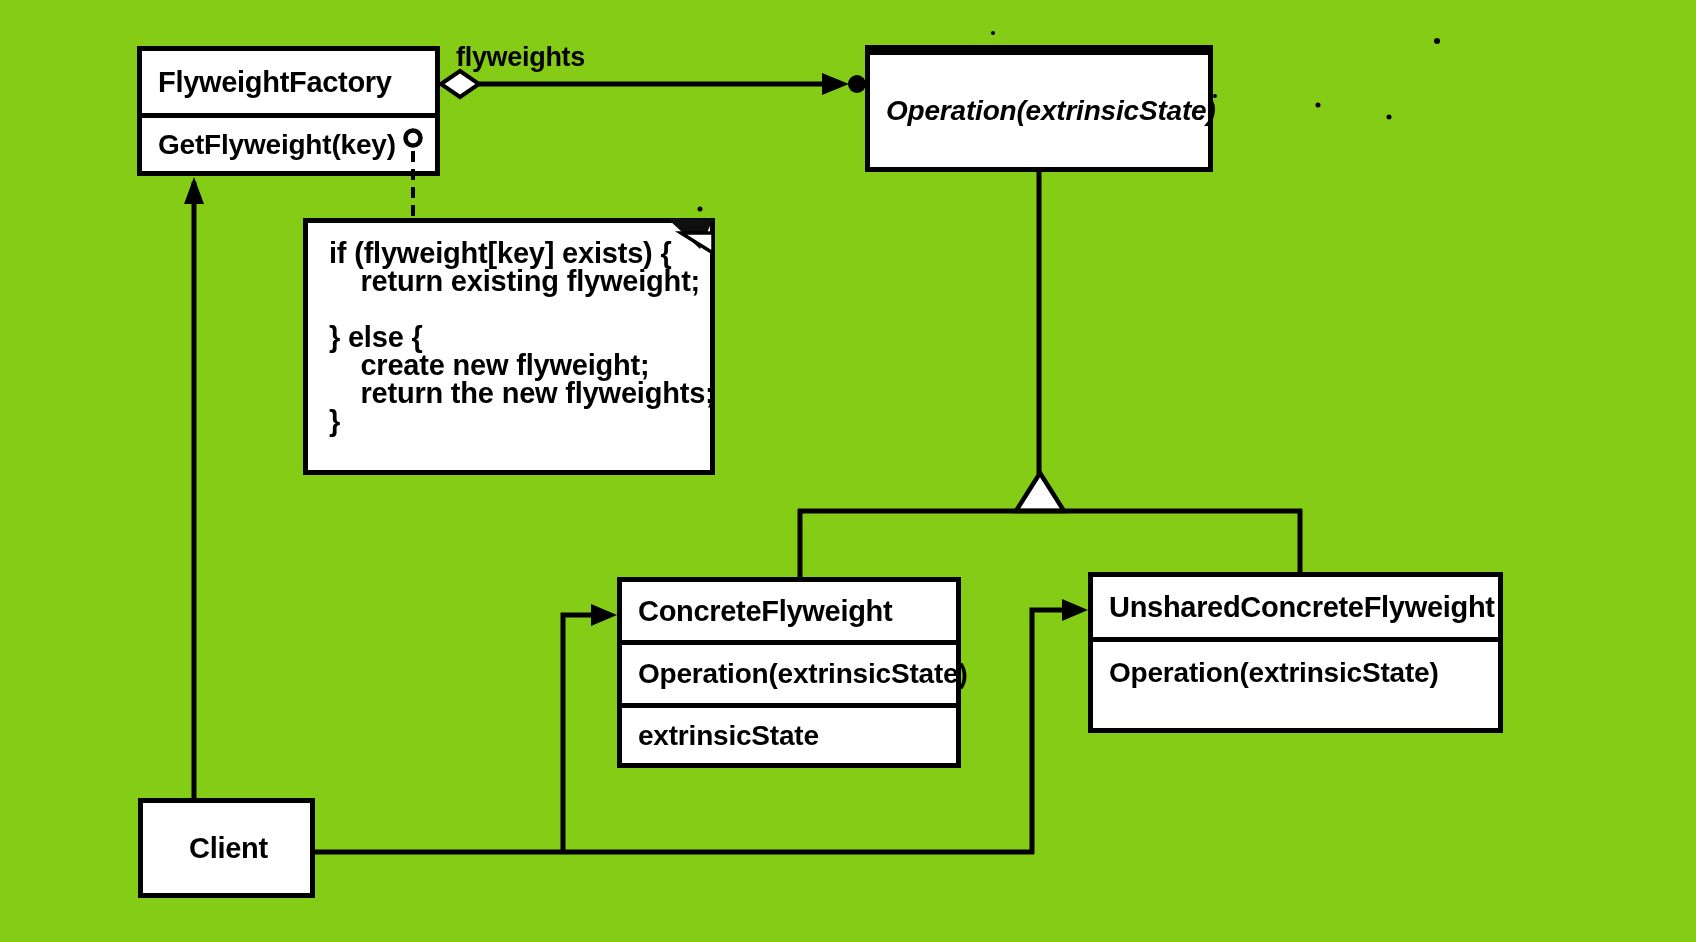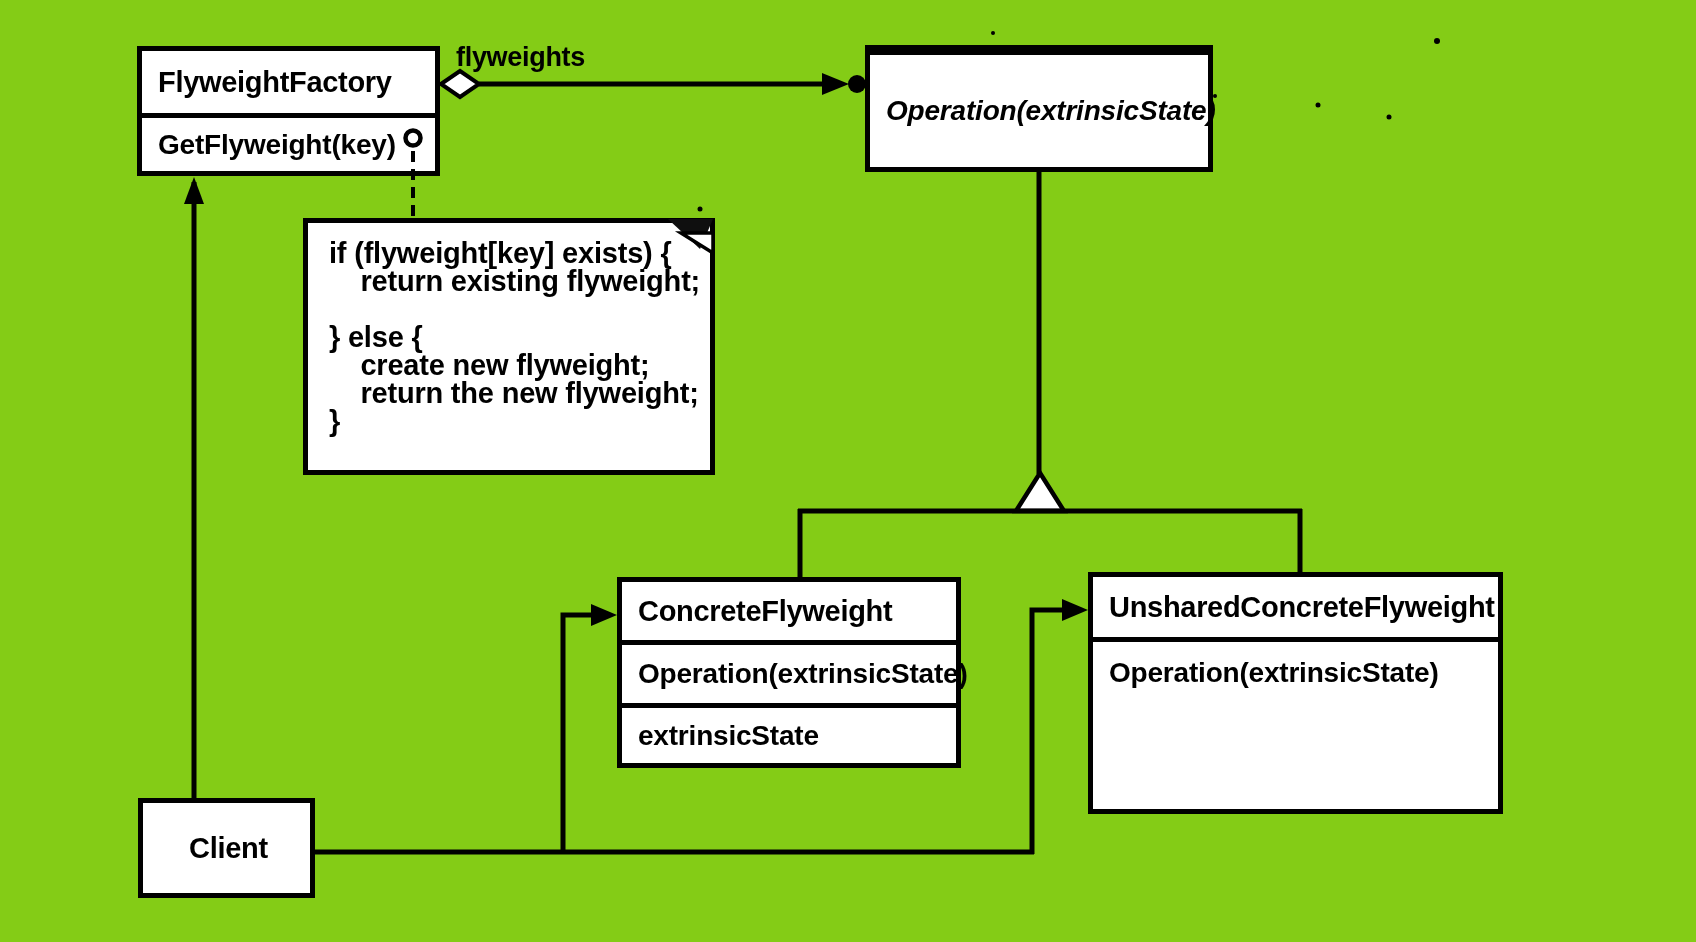--- a/index.html
+++ b/index.html
@@ -50,42 +50,42 @@
       <span class="title">ConcreteFlyweight</span>
     </div>
     <div class="comp divided" style="flex:0 0 63px">
       <span class="member">Operation(extrinsicState)</span>
     </div>
     <div class="comp divided" style="flex:1">
       <span class="member">extrinsicState</span>
     </div>
   </div>
 
-  <div class="uml-class" style="left:1088px;top:572px;width:415px;height:242px">
+  <div class="uml-class" style="left:1088px;top:572px;width:415px;height:161px">
     <div class="comp" style="flex:0 0 60px">
       <span class="title">UnsharedConcreteFlyweight</span>
     </div>
     <div class="comp divided" style="flex:0 0 66px">
       <span class="member">Operation(extrinsicState)</span>
     </div>
   </div>
 
   <div class="uml-class" style="left:138px;top:798px;width:177px;height:100px">
     <div class="comp center" style="flex:1">
       <span class="title">Client</span>
     </div>
   </div>
 
   <div class="note" style="left:303px;top:218px;width:412px;height:257px">
     <div class="note-line">if (flyweight[key] exists) {</div>
     <div class="note-line">    return existing flyweight;</div>
     <div class="note-line"></div>
     <div class="note-line">} else {</div>
     <div class="note-line">    create new flyweight;</div>
-    <div class="note-line">    return the new flyweight;</div>
+    <div class="note-line">    return the new flyweights;</div>
     <div class="note-line">}</div>
   </div>
 
   <div class="edge-label" style="left:456px;top:42px">flyweights</div>
 
   <svg class="connectors" width="1696" height="942" viewBox="0 0 1696 942">
 
     <line x1="479" y1="84" x2="830" y2="84" stroke="#000" stroke-width="5"></line>
     <polygon points="441,84 460,71 479,84 460,97" fill="#fff" stroke="#000" stroke-width="4"></polygon>
     <polygon points="849,84 822,73 822,95" fill="#000"></polygon>

